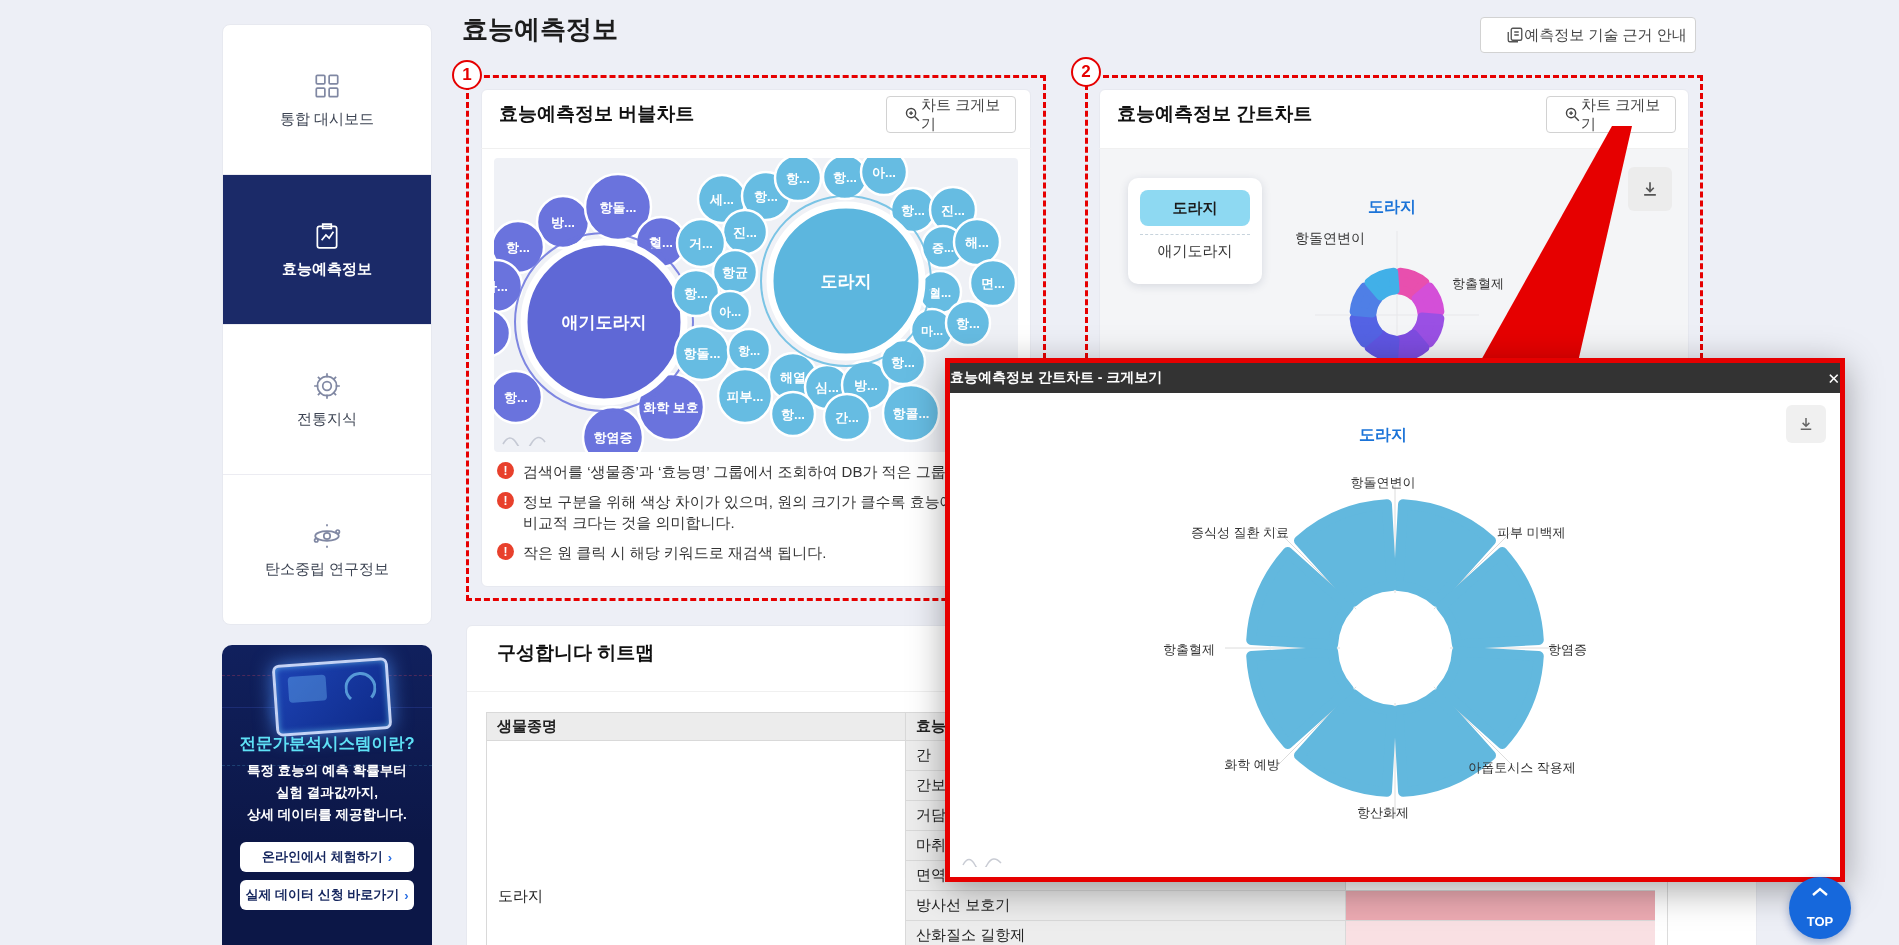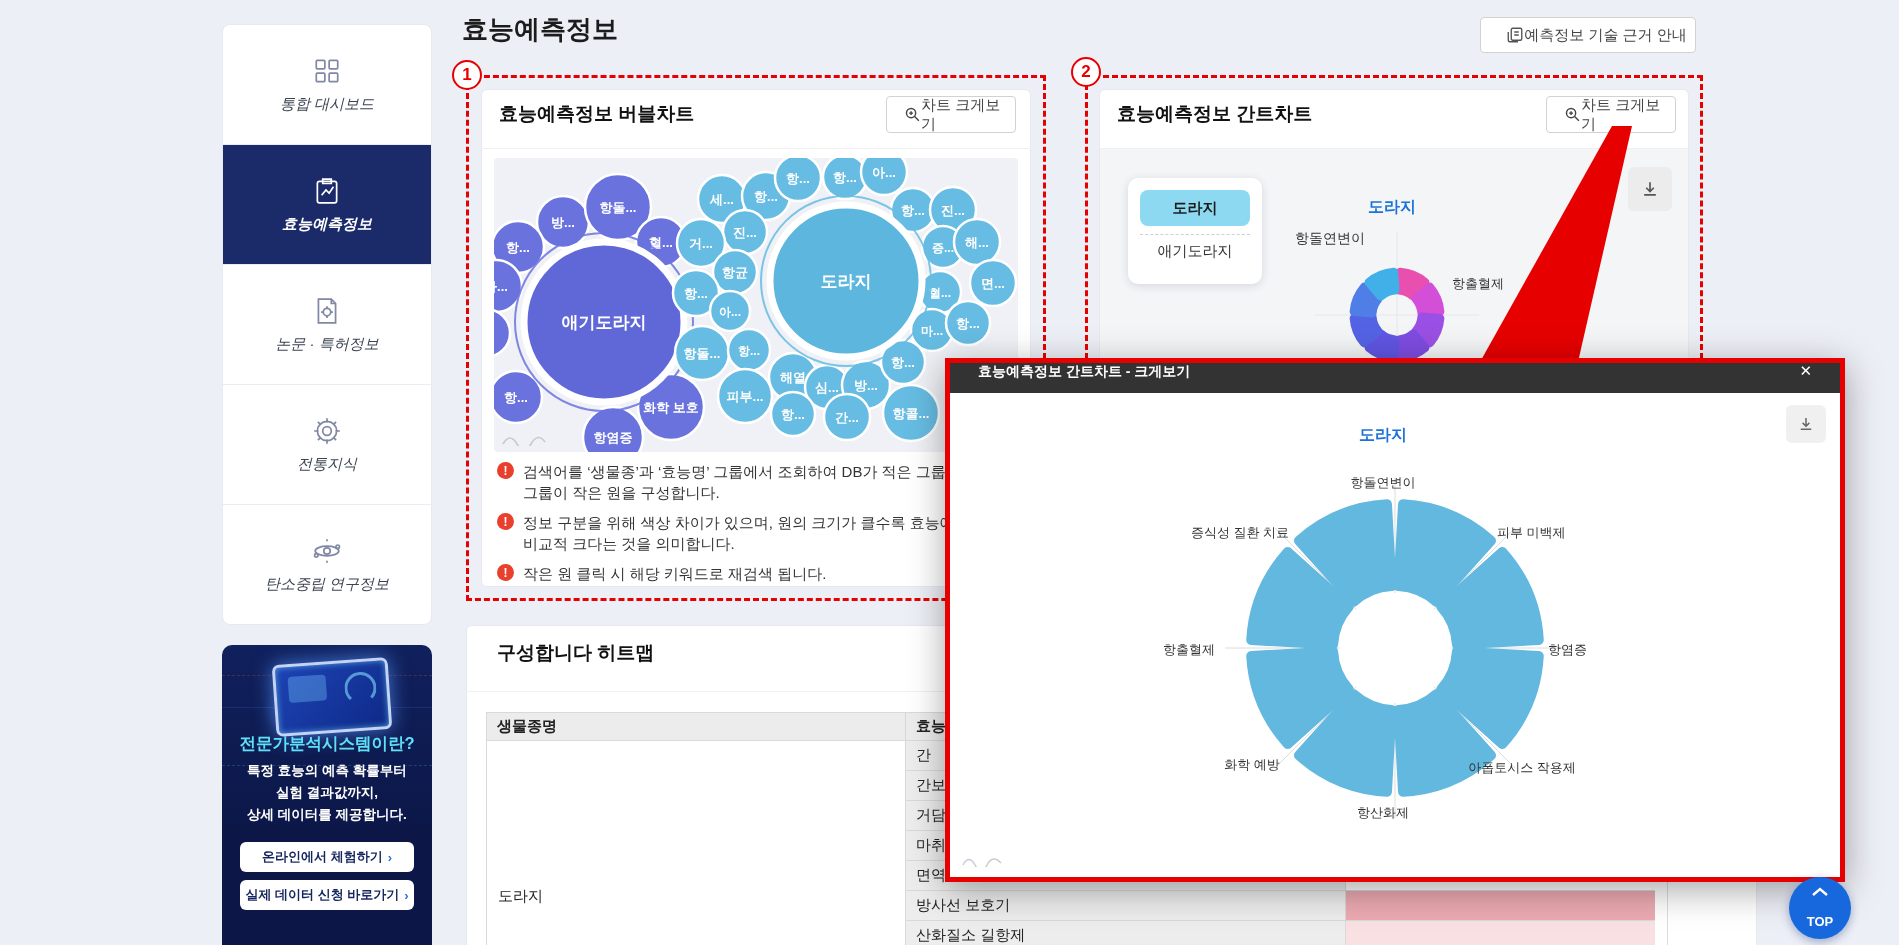--- a/index.html
+++ b/index.html
@@ -1,20 +1,20 @@
 <!DOCTYPE html>
 <html><head>
 <meta charset="utf-8">
 <style>
   html,body{margin:0;padding:0;background:#edeff6;font-family:"Liberation Sans","DejaVu Sans",sans-serif;}
   #app{position:relative;width:1899px;height:945px;overflow:hidden;background:#edeff6;}
   .abs{position:absolute;}
   .card{background:#fff;border:1px solid #e7e9f0;border-radius:8px;box-sizing:border-box;}
   
-  #sidebar{left:222px;top:24px;width:210px;height:601px;display:flex;flex-direction:column;overflow:hidden;font-style:italic;}
+  #sidebar{left:222px;top:24px;width:210px;height:601px;display:flex;flex-direction:column;overflow:hidden;}
   .side-item{flex:1;display:flex;flex-direction:column;align-items:center;justify-content:center;border-top:1px solid #ececf2;cursor:pointer;color:#8088a3;}
   .side-item:first-child{border-top:none;}
   .side-item .lbl{margin-top:9px;font-size:15px;color:#3c4352;}
   .side-item.active{background:#1b2a68;color:#fff;}
   .side-item.active .lbl{color:#fff;font-weight:700;}
   
   #banner{left:222px;top:645px;width:210px;height:356px;border-radius:10px;background:
     linear-gradient(180deg,rgba(30,60,160,.25),rgba(0,0,0,0) 55%),#0c1747;overflow:hidden;box-sizing:border-box;}
   .circuit{position:absolute;height:1px;opacity:.5;}
   #banner .b-title{position:absolute;left:0;top:88px;width:100%;text-align:center;color:#5ee1f6;font-size:16.5px;font-weight:700;}
@@ -38,21 +38,21 @@
   .note .bang{position:absolute;left:0;top:1px;width:17px;height:17px;border-radius:50%;background:#e8402c;color:#fff;font-size:12px;font-weight:700;display:flex;align-items:center;justify-content:center;}
   .note .nline{font-size:15px;color:#333;line-height:21px;white-space:nowrap;}
   
   #legend-card{left:1128px;top:178px;width:134px;height:106px;background:#fff;border-radius:10px;box-shadow:0 2px 10px rgba(30,40,80,.14);z-index:5;}
   #legend-pill{position:absolute;left:12px;top:12px;width:110px;height:36px;background:#8ed9f2;border-radius:8px;display:flex;align-items:center;justify-content:center;font-size:15px;font-weight:700;color:#1b1b1b;cursor:pointer;}
   #legend-dash{position:absolute;left:12px;top:56px;width:110px;border-top:1px dashed #c7d3dc;}
   #legend-other{position:absolute;left:0;top:64px;width:100%;text-align:center;font-size:15px;color:#333;cursor:pointer;}
   .dl-btn{background:#ececec;border-radius:6px;display:flex;align-items:center;justify-content:center;cursor:pointer;}
   
   #modal{left:945px;top:358px;width:900px;height:524px;background:#fff;border:5px solid #e60000;box-sizing:border-box;z-index:50;box-shadow:0 8px 34px rgba(0,0,0,.35);}
-  #modal-bar{position:absolute;left:0;top:0;width:100%;height:30px;background:#333;display:flex;align-items:flex-start;box-sizing:border-box;padding:0 28px;}
+  #modal-bar{position:absolute;left:0;top:0;width:100%;height:30px;background:#333;display:flex;align-items:center;box-sizing:border-box;padding:0 0;}
   #modal-bar .mt{color:#fff;font-size:14px;font-weight:700;flex:1;}
   #modal-close{color:#fff;font-size:15px;cursor:pointer;line-height:1;}
   .rose-label{position:absolute;font-size:13px;color:#333;white-space:nowrap;transform:translate(-50%,-50%);}
   .rose-label.left{transform:translate(0,-50%);}
   .rose-label.right{transform:translate(-100%,-50%);}
   
   .hcell{position:absolute;box-sizing:border-box;border-right:1px solid #d9d9d9;border-bottom:1px solid #d9d9d9;font-size:15px;color:#222;display:flex;align-items:center;padding:0 10px;overflow:hidden;white-space:nowrap;}
   .hhead{background:#ececec;font-weight:700;}
   .hlab{background:#ededed;}
   
@@ -76,29 +76,20 @@
         </svg>
         <span class="lbl">통합 대시보드</span>
       </div>
       <div class="side-item active">
         <svg width="30" height="30" viewBox="0 0 28 28" fill="none" stroke="currentColor" stroke-width="1.6">
           <rect x="5" y="5" width="18" height="20" rx="2"></rect>
           <path d="M10 3h8v4h-8z"></path>
           <path d="M9 18l4-5 3 3 4-6"></path>
         </svg>
         <span class="lbl">효능예측정보</span>
-      </div>
-      <div class="side-item">
-        <svg width="30" height="30" viewBox="0 0 28 28" fill="none" stroke="currentColor" stroke-width="1.6">
-          <path d="M6 3h12l4 4v18H6z"></path>
-          <path d="M18 3v4h4"></path>
-          <circle cx="14" cy="15" r="3.5"></circle>
-          <path d="M14 9.5v2M14 18.5v2M8.5 15h2M17.5 15h2"></path>
-        </svg>
-        <span class="lbl">논문 · 특허정보</span>
       </div>
       <div class="side-item">
         <svg width="30" height="30" viewBox="0 0 28 28" fill="none" stroke="currentColor" stroke-width="1.6">
           <circle cx="14" cy="14" r="9"></circle>
           <circle cx="14" cy="14" r="4"></circle>
           <path d="M14 2v4M14 22v4M2 14h4M22 14h4M5.5 5.5l2.8 2.8M19.7 19.7l2.8 2.8M22.5 5.5l-2.8 2.8M8.3 19.7l-2.8 2.8"></path>
         </svg>
         <span class="lbl">전통지식</span>
       </div>
       <div class="side-item">
@@ -317,21 +308,20 @@
       </svg>
     <svg width="48" height="16" viewBox="0 0 48 16" style="position:absolute;left:8px;bottom:6px;">
       <path d="M1 14 Q8 2 15 14 T29 14 T43 12" fill="none" stroke="#c5c9d4" stroke-width="1.6"></path>
     </svg>
   </div>
 
   <div id="notes" class="abs" style="left:497px;top:461px;width:530px;">
       <div class="note">
         <span class="bang">!</span>
         <div class="nline">검색어를 ‘생물종’과 ‘효능명’ 그룹에서 조회하여 DB가 적은 그룹이 큰</div>
-        <div class="nline">그룹이 작은 원을 구성합니다.</div>
       </div>
       <div class="note">
         <span class="bang">!</span>
         <div class="nline">정보 구분을 위해 색상 차이가 있으며, 원의 크기가 클수록 효능예측정</div>
         <div class="nline">비교적 크다는 것을 의미합니다.</div>
       </div>
       <div class="note">
         <span class="bang">!</span>
         <div class="nline">작은 원 클릭 시 해당 키워드로 재검색 됩니다.</div>
       </div>

